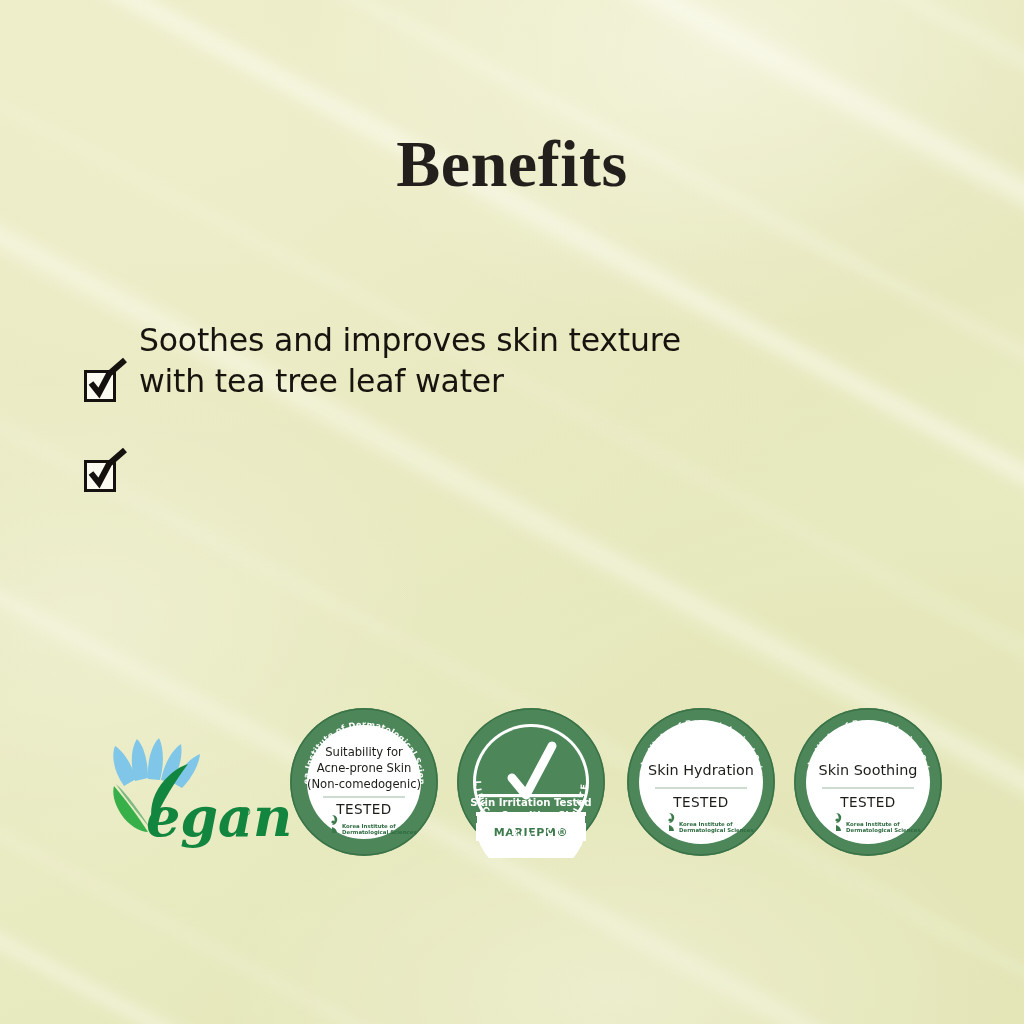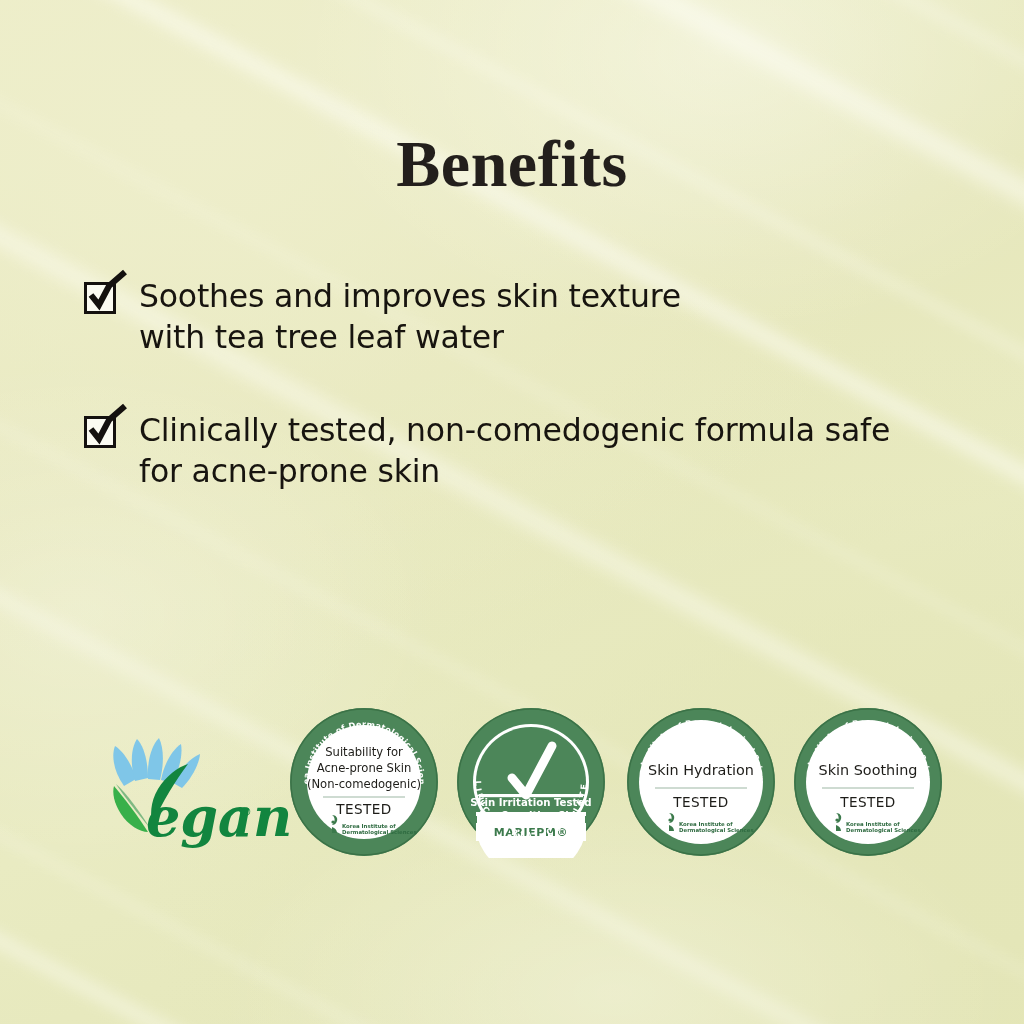--- a/index.html
+++ b/index.html
@@ -83,22 +83,23 @@
 
   
   .benefits {
     position: absolute;
     top: 276px;
     left: 84px;
     width: 900px;
   }
   .benefit {
     display: flex;
-    align-items: flex-start;
+    align-items: flex-end;
     margin-bottom: 52px;
+    margin-top: 44px;
   }
   .benefit:last-child { margin-bottom: 0; }
 
   .checkbox {
     position: relative;
     flex: 0 0 auto;
     width: 32px;
     height: 32px;
     margin-top: 6px;
     margin-right: 23px;
@@ -247,22 +248,20 @@
 with tea tree leaf water</div>
     </div>
 
 
     <div class="benefit">
       <div class="checkbox">
         <svg viewBox="0 0 44 44">
           <path d="M7 21 L15 31 L25 12 L41 -2" fill="none" stroke="#14110f" stroke-width="6" stroke-linecap="butt" stroke-linejoin="miter"></path>
         </svg>
       </div>
-      <div class="benefit-text">Clinically tested, non-comedogenic formula safe
-for acne-prone skin</div>
     </div>
 
   </div>
 
   <div class="badge-row">
 
     <div class="vegan">
       <svg viewBox="0 0 180 130">
 
         <g fill="#7fc6e8">

